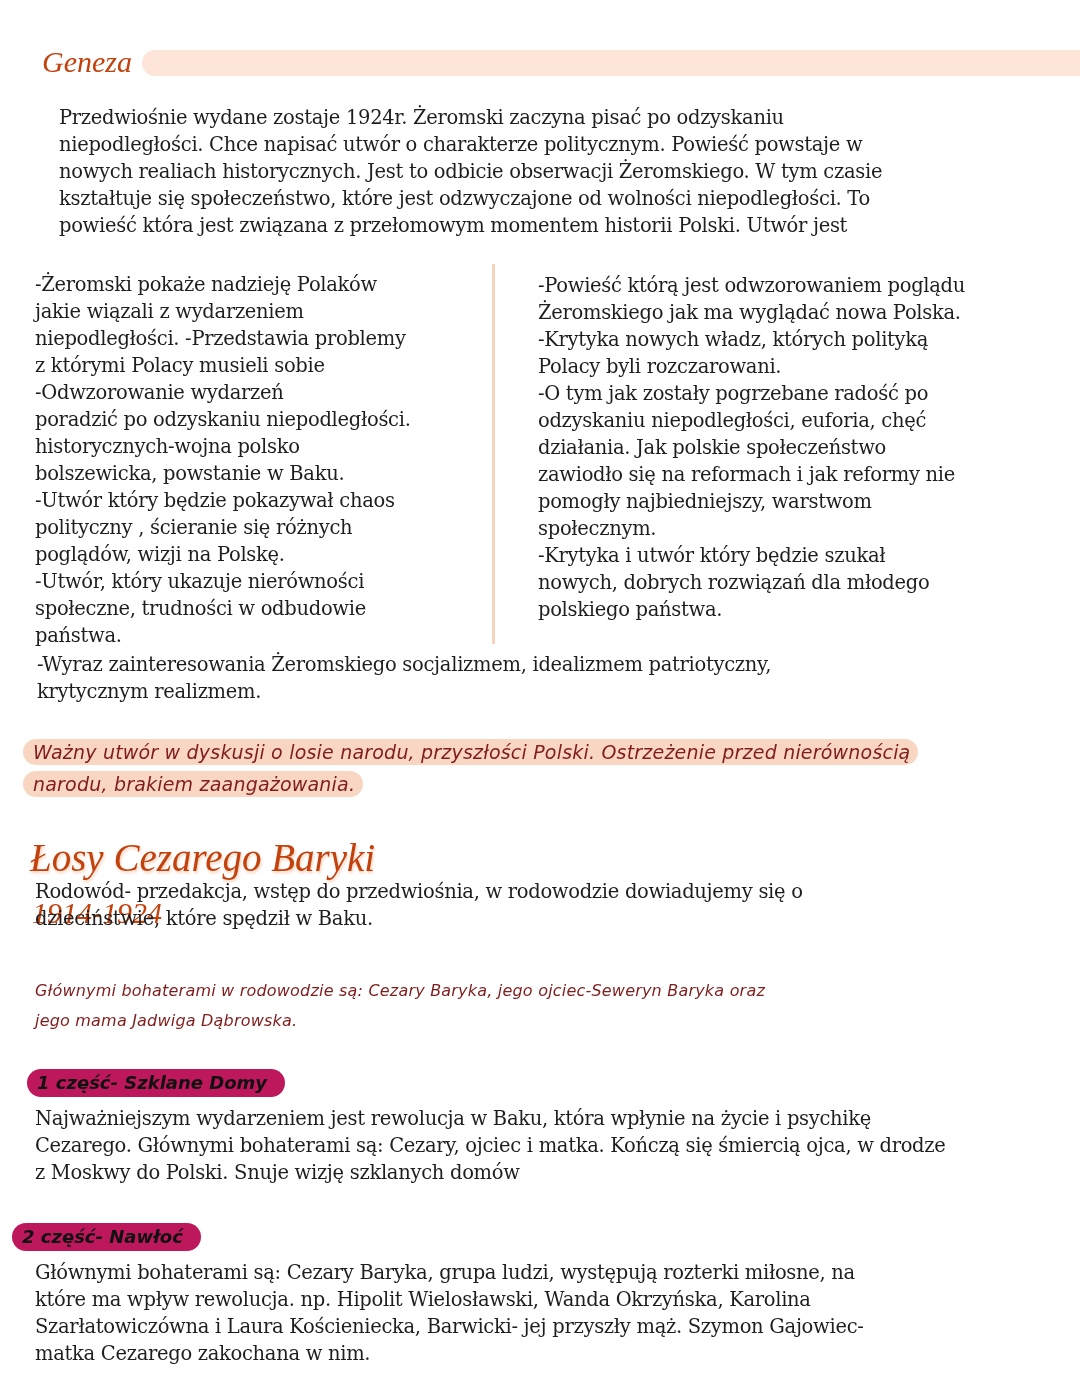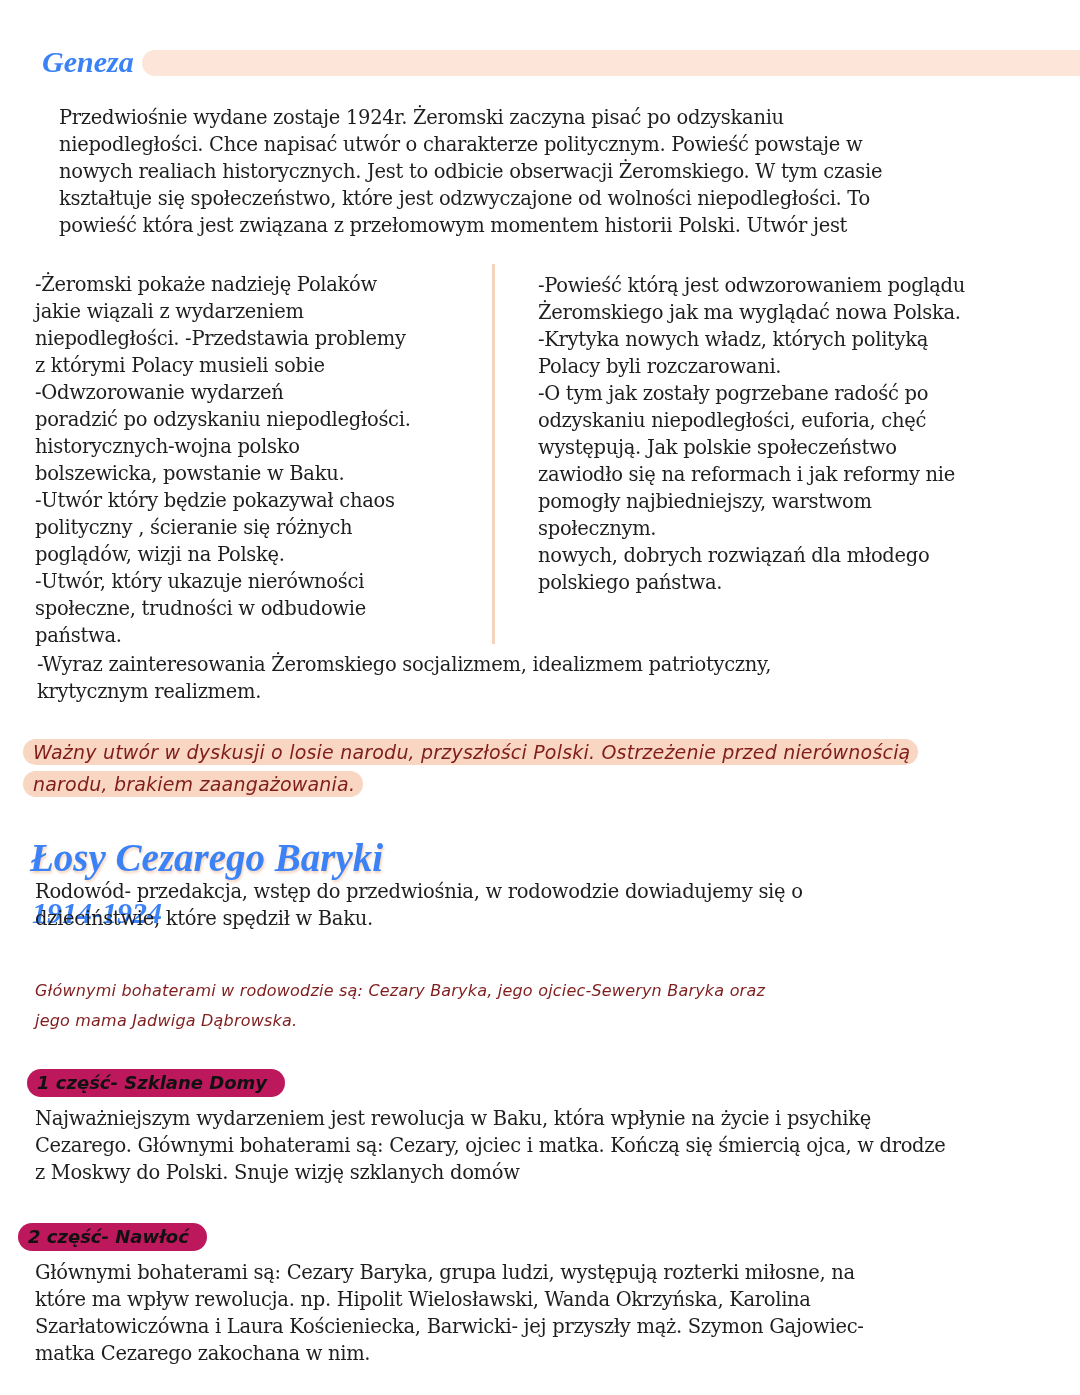--- a/index.html
+++ b/index.html
@@ -18,22 +18,22 @@
     .body-text {
       font-family: "DejaVu Serif", serif;
       font-size: 19.5px;
       line-height: 27px;
       letter-spacing: -0.3px;
       color: #1e1e1e;
     }
     .script-title {
       font-family: "Liberation Serif", serif;
       font-style: italic;
-      font-weight: bold;
-      color: #3b82f6;
+      font-weight: normal;
+      color: #c2410c;
     }
     .hand {
       font-family: "DejaVu Sans", sans-serif;
       font-style: italic;
       color: #7f1d1d;
       letter-spacing: 0.2px;
     }
 
     
     .geneza-bar {
@@ -150,21 +150,21 @@
       border-radius: 14px;
       padding: 0 18px 0 10px;
     }
     .part1-label { left: 27px; top: 1069px; }
     .part1-text {
       position: absolute;
       left: 35px;
       top: 1105px;
       width: 1045px;
     }
-    .part2-label { left: 18px; top: 1223px; }
+    .part2-label { left: 12px; top: 1223px; }
     .part2-text {
       position: absolute;
       left: 35px;
       top: 1259px;
       width: 1030px;
     }
   </style>
 </head>
 <body>
 
@@ -198,24 +198,25 @@
 
 <div class="divider"></div>
 
 <div class="col-right body-text">
   <div>-Powieść którą jest odwzorowaniem poglądu</div>
   <div>Żeromskiego jak ma wyglądać nowa Polska.</div>
   <div>-Krytyka nowych władz, których polityką</div>
   <div>Polacy byli rozczarowani.</div>
   <div>-O tym jak zostały pogrzebane radość po</div>
   <div>odzyskaniu niepodległości, euforia, chęć</div>
-  <div>występują. Jak polskie społeczeństwo</div>
+  <div>działania. Jak polskie społeczeństwo</div>
   <div>zawiodło się na reformach i jak reformy nie</div>
   <div>pomogły najbiedniejszy, warstwom</div>
   <div>społecznym.</div>
+  <div>-Krytyka i utwór który będzie szukał</div>
   <div>nowych, dobrych rozwiązań dla młodego</div>
   <div>polskiego państwa.</div>
 </div>
 
 <div class="bottom-bullet body-text">
   <div>-Wyraz zainteresowania Żeromskiego socjalizmem, idealizmem patriotyczny,</div>
   <div>krytycznym realizmem.</div>
 </div>
 
 <div class="quote hand">

